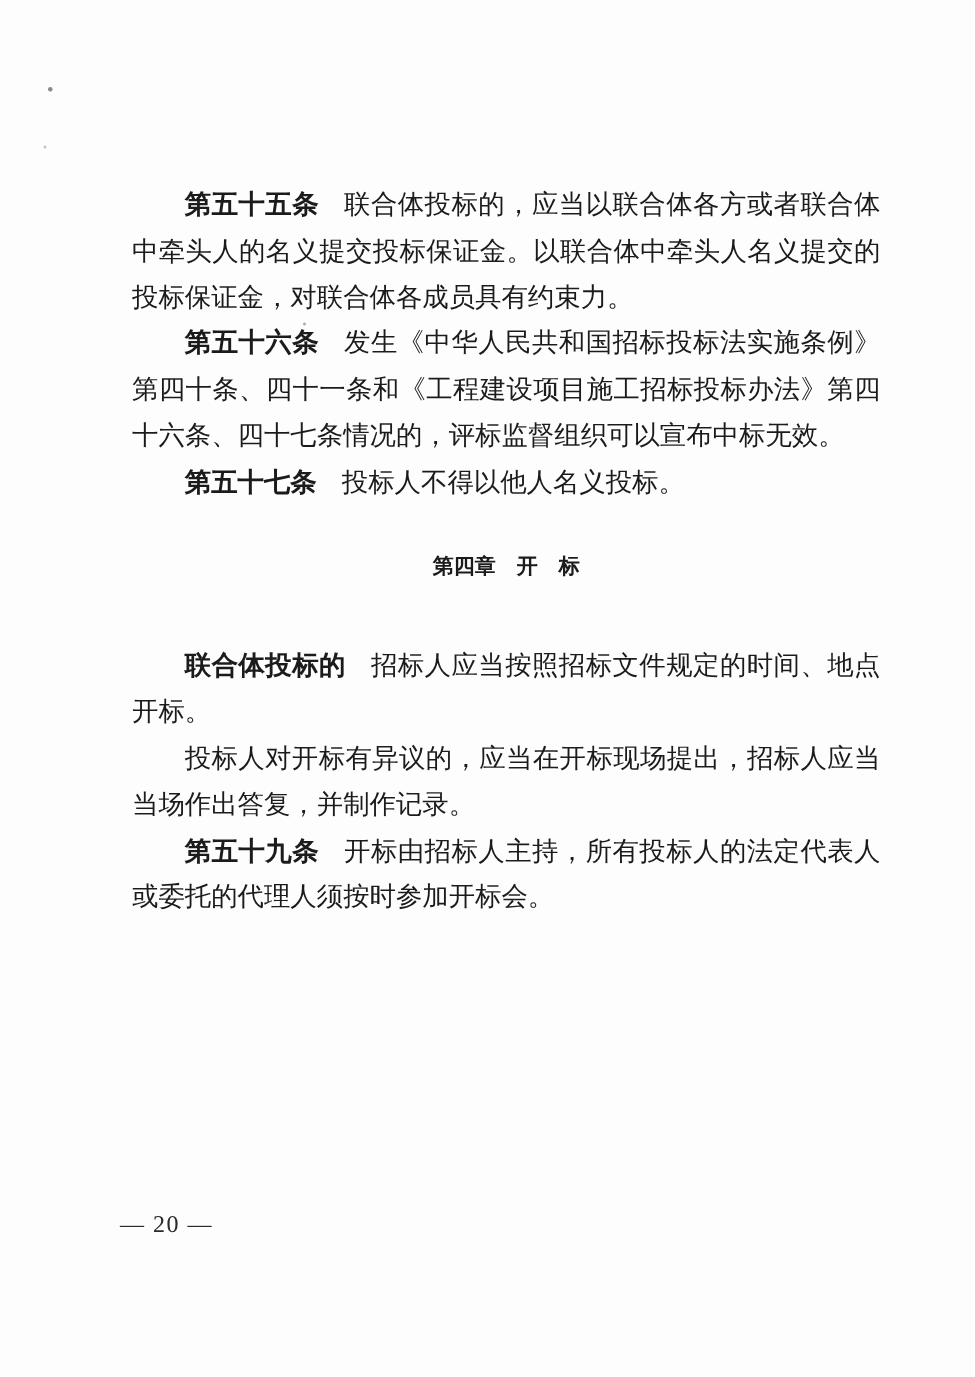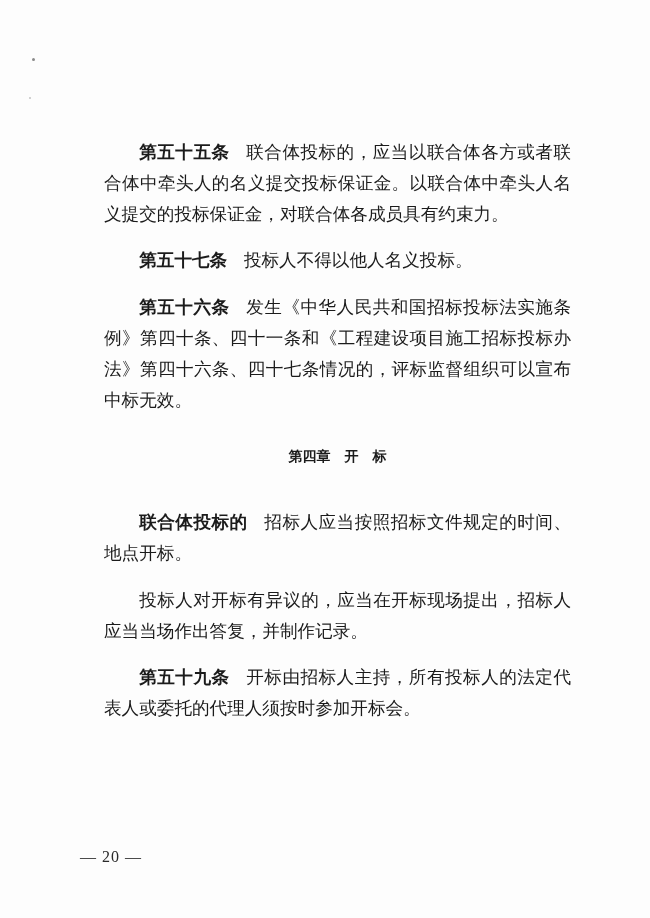--- a/index.html
+++ b/index.html
@@ -20,21 +20,21 @@
     position: absolute;
     left: 88px;
     top: 121px;
     width: 499px;
     font-size: 17.6px;
     line-height: 30.8px;
     text-align: justify;
     text-justify: inter-character;
   }
   .doc p {
-    margin: 16px;
+    margin: 0;
     text-indent: 2em;
     font-family: Liberation Serif, serif;
   }
   .lbl {
     font-weight: 700;
     padding-right: 0.95em;
   }
   .chapter {
     margin: 27px 0 34px 0;
     font-size: 14px;
@@ -44,21 +44,20 @@
     text-indent: 0;
   }
   .pagenum {
     position: absolute;
     left: 80px;
     top: 806px;
     font-size: 16px;
     line-height: 22px;
     letter-spacing: 1px;
     color: #2a2a2a;
-    margin-top: 40px;
   }
   .speck {
     position: absolute;
     border-radius: 50%;
     background: #8a8a8a;
   }
   .speck.s1 { left: 32px; top: 58px; width: 3px; height: 3px; }
   .speck.s2 { left: 29px; top: 97px; width: 2px; height: 2px; opacity: .5; }
   .speck.s3 { left: 202px; top: 215px; width: 2px; height: 2px; opacity: .7; }
 </style>
@@ -68,23 +67,23 @@
 <div class="page">
 
   <i class="speck s1"></i>
   <i class="speck s2"></i>
   <i class="speck s3"></i>
 
   <div class="doc">
 
     <p><span class="lbl">第五十五条</span><span>联合体投标的，应当以联合体各方或者联合体中牵头人的名义提交投标保证金。以联合体中牵头人名义提交的投标保证金，对联合体各成员具有约束力。</span></p>
 
+    <p><span class="lbl">第五十六条</span><span>发生《中华人民共和国招标投标法实施条例》第四十条、四十一条和《工程建设项目施工招标投标办法》第四十六条、四十七条情况的，评标监督组织可以宣布中标无效。</span></p>
+
     <p><span class="lbl">第五十七条</span><span>投标人不得以他人名义投标。</span></p>
-
-    <p><span class="lbl">第五十六条</span><span>发生《中华人民共和国招标投标法实施条例》第四十条、四十一条和《工程建设项目施工招标投标办法》第四十六条、四十七条情况的，评标监督组织可以宣布中标无效。</span></p>
 
 
     <h2 class="chapter">第四章　开　标</h2>
 
     <p><span class="lbl">联合体投标的</span><span>招标人应当按照招标文件规定的时间、地点开标。</span></p>
 
 
     <p><span>投标人对开标有异议的，应当在开标现场提出，招标人应当当场作出答复，并制作记录。</span></p>
 
     <p><span class="lbl">第五十九条</span><span>开标由招标人主持，所有投标人的法定代表人或委托的代理人须按时参加开标会。</span></p>

